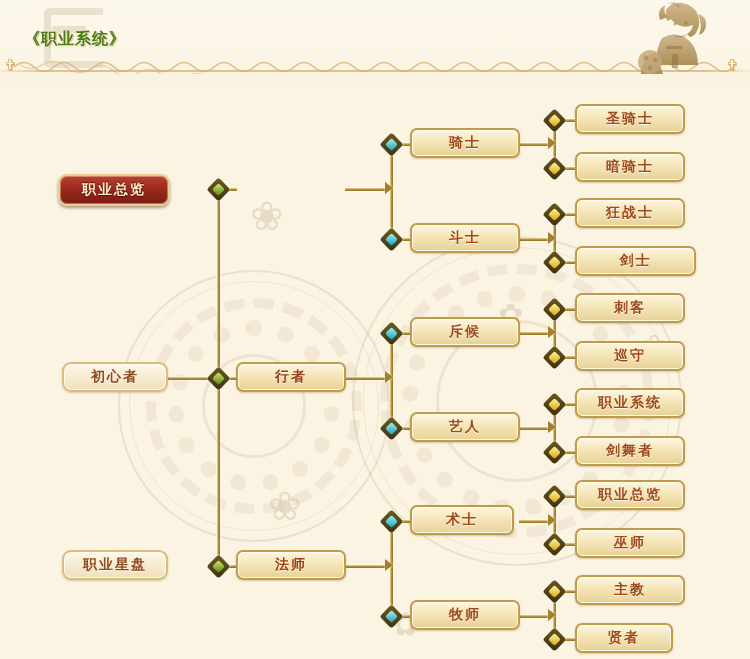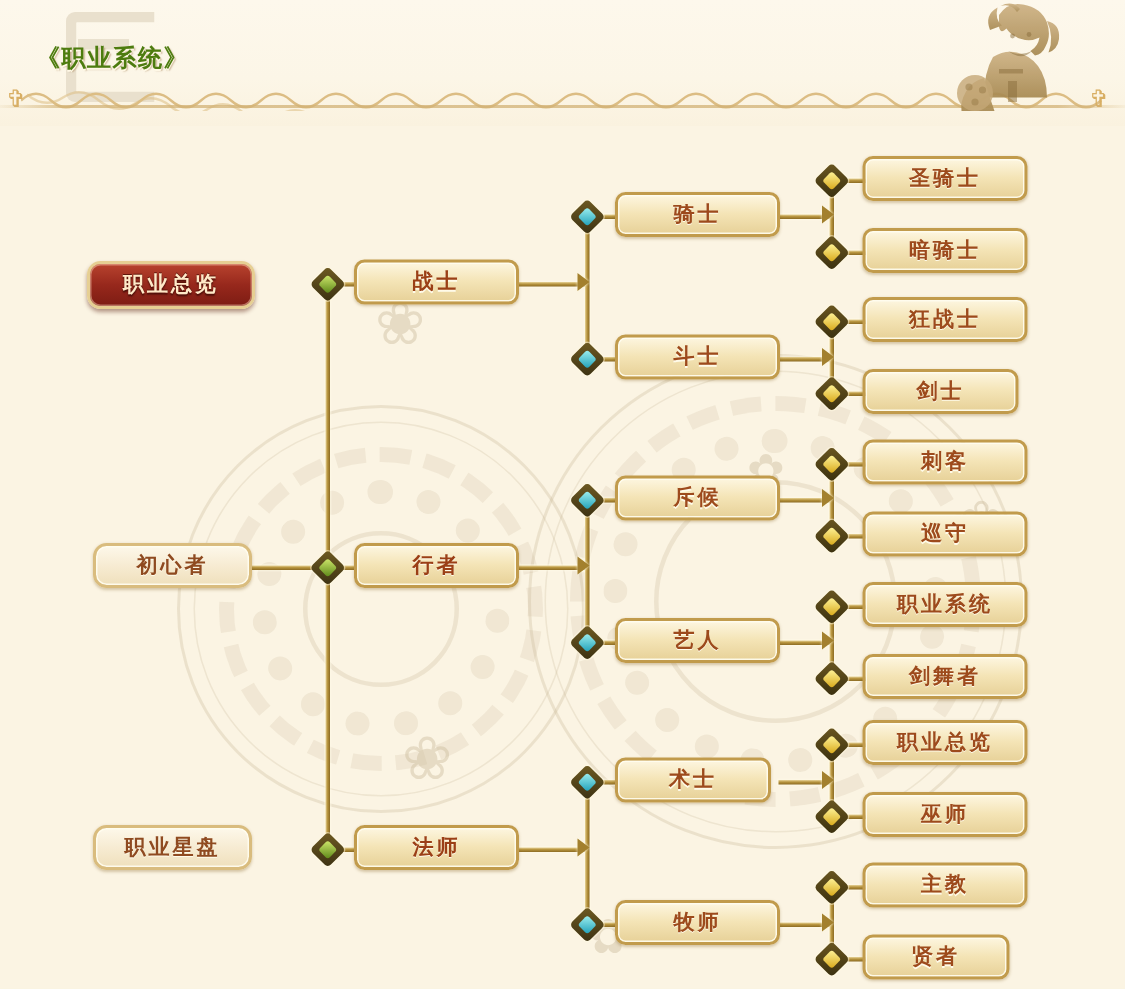--- a/index.html
+++ b/index.html
@@ -411,23 +411,20 @@
   </div>
 
   <div class="pill plain" style="left:62px; top:362px; width:106px;">
     <span>初心者</span>
   </div>
 
   <div class="pill plain" style="left:62px; top:550px; width:106px;">
     <span>职业星盘</span>
   </div>
 
-  <div class="pill t2" style="left:236px; top:173px; width:110px;">
-    <span>战士</span>
-  </div>
   <div class="pill t2" style="left:236px; top:362px; width:110px;">
     <span>行者</span>
   </div>
   <div class="pill t2" style="left:236px; top:550px; width:110px;">
     <span>法师</span>
   </div>
 
   <div class="pill" style="left:410px; top:128px; width:110px;">
     <span>骑士</span>
   </div>
@@ -449,21 +446,21 @@
 
   <div class="pill" style="left:575px; top:104px; width:110px;">
     <span>圣骑士</span>
   </div>
   <div class="pill" style="left:575px; top:152px; width:110px;">
     <span>暗骑士</span>
   </div>
   <div class="pill" style="left:575px; top:198px; width:110px;">
     <span>狂战士</span>
   </div>
-  <div class="pill" style="left:575px; top:246px; width:104px;">
+  <div class="pill" style="left:575px; top:246px; width:121px;">
     <span>剑士</span>
   </div>
   <div class="pill" style="left:575px; top:293px; width:110px;">
     <span>刺客</span>
   </div>
   <div class="pill" style="left:575px; top:341px; width:110px;">
     <span>巡守</span>
   </div>
   <div class="pill" style="left:575px; top:388px; width:110px;">
     <span>职业系统</span>

